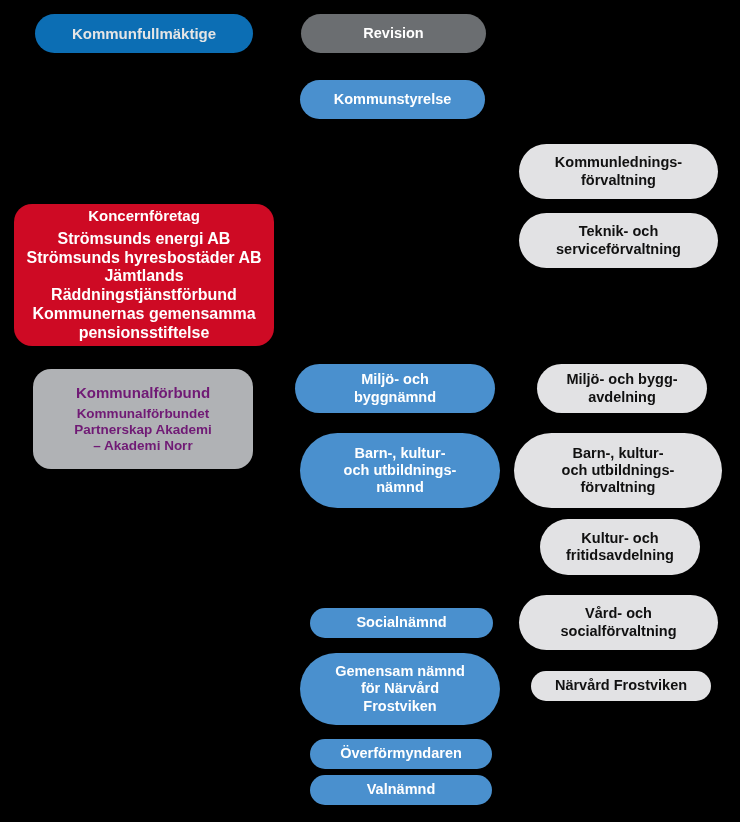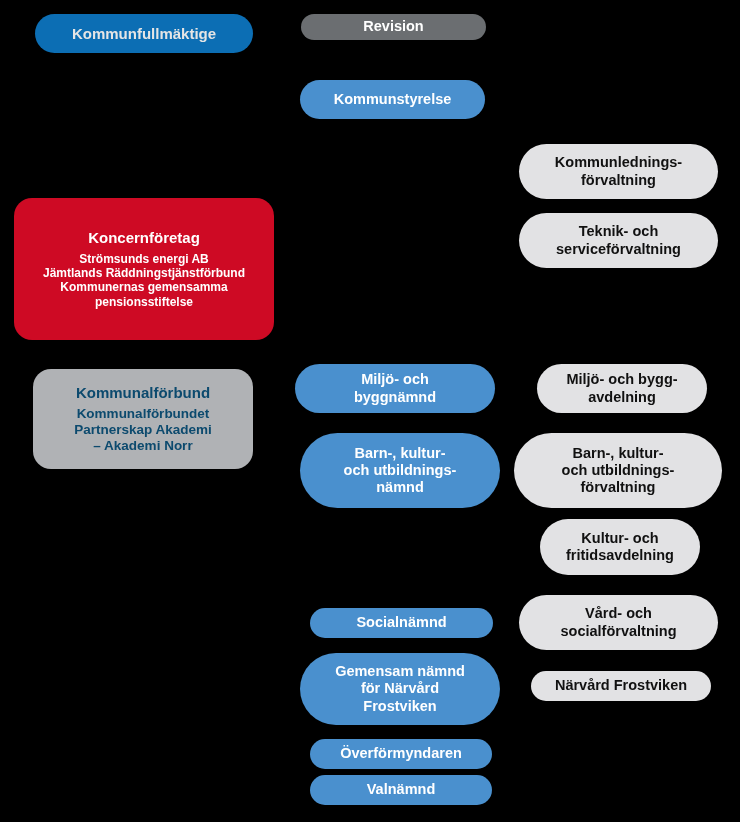--- a/index.html
+++ b/index.html
@@ -35,35 +35,35 @@
   .node .sub {
     font-weight: bold;
     display: block;
   }
 
   
   .v-deepblue  { background: #0C6EB4; color: #e5e5e5; }
   .v-lightblue { background: #4A90CE; color: #FFFFFF; }
   .v-red       { background: #CE0A24; color: #FFFFFF; border-radius: 18px; }
   .v-darkgray  { background: #6B6E71; color: #FFFFFF; }
-  .v-midgray   { background: #B0B2B5; color: #0c4a6e; border-radius: 18px; }
+  .v-midgray   { background: #B0B2B5; color: #701a75; border-radius: 18px; }
   .v-lightgray { background: #E2E2E4; color: #111111; }
 
   
   #n-kommunfullmaktige { left:35px;  top:14px;  width:218px; height:39px;  font-size:15px; }
 
-  #n-koncernforetag    { left:14px;  top:198px; width:260px; height:142px; }
+  #n-koncernforetag    { left:14px;  top:204px; width:260px; height:142px; }
   #n-koncernforetag .title { font-size:15px; margin-bottom:5px; }
-  #n-koncernforetag .sub   { font-size:12px; }
+  #n-koncernforetag .sub   { font-size:16px; }
 
   #n-kommunalforbund   { left:33px;  top:369px; width:220px; height:100px; }
   #n-kommunalforbund .title { font-size:15px; margin-bottom:5px; }
   #n-kommunalforbund .sub   { font-size:13.5px; }
 
-  #n-revision          { left:301px; top:14px;  width:185px; height:26px;  font-size:14.5px; }
+  #n-revision          { left:301px; top:14px;  width:185px; height:39px;  font-size:14.5px; }
   #n-kommunstyrelse    { left:300px; top:80px;  width:185px; height:39px;  font-size:14.5px; }
   #n-miljobyggnamnd    { left:295px; top:364px; width:200px; height:49px;  font-size:14.5px; }
   #n-barnkulturnamnd   { left:300px; top:433px; width:200px; height:75px;  font-size:14.5px; }
   #n-socialnamnd       { left:310px; top:608px; width:183px; height:30px;  font-size:14.5px; }
   #n-gemensamnamnd     { left:300px; top:653px; width:200px; height:72px;  font-size:14.5px; }
   #n-overformyndaren   { left:310px; top:739px; width:182px; height:30px;  font-size:14.5px; }
   #n-valnamnd          { left:310px; top:775px; width:182px; height:30px;  font-size:14.5px; }
 
   #n-kommundirektor    { left:519px; top:89px;  width:199px; height:43px;  font-size:14.5px; }
   #n-kommunledning     { left:519px; top:144px; width:199px; height:55px;  font-size:14.5px; }
@@ -80,20 +80,21 @@
 
 <div id="canvas">
 
   <div class="node v-deepblue" id="n-kommunfullmaktige">
     <span class="title">Kommunfullmäktige</span>
   </div>
 
   <div class="node v-red" id="n-koncernforetag">
     <span class="title">Koncernföretag</span>
     <span class="sub">Strömsunds energi AB</span>
+    <span class="sub">Strömsunds hyresbostäder AB</span>
     <span class="sub">Jämtlands Räddningstjänstförbund</span>
     <span class="sub">Kommunernas gemensamma</span>
     <span class="sub">pensionsstiftelse</span>
   </div>
 
   <div class="node v-midgray" id="n-kommunalforbund">
     <span class="title">Kommunalförbund</span>
     <span class="sub">Kommunalförbundet</span>
     <span class="sub">Partnerskap Akademi</span>
     <span class="sub">– Akademi Norr</span>

